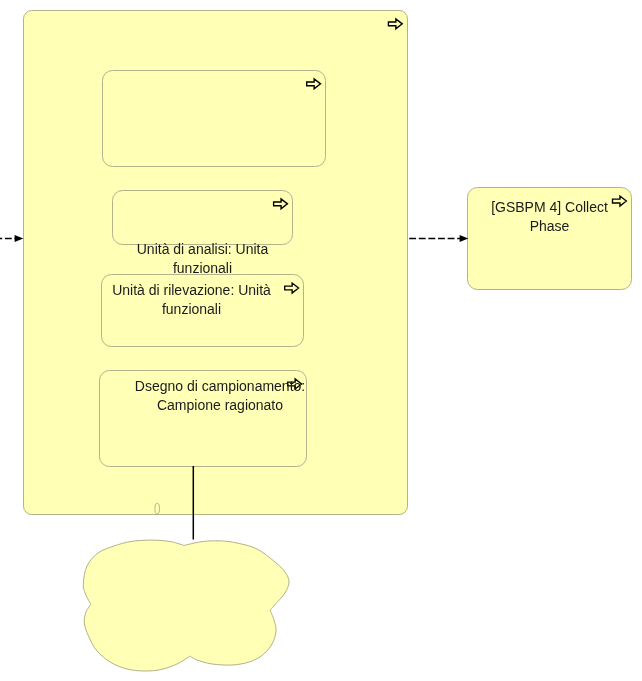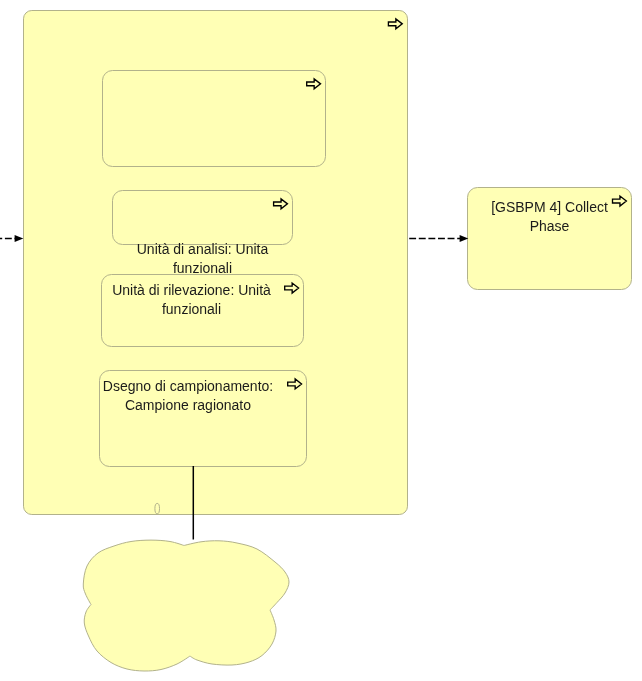--- a/index.html
+++ b/index.html
@@ -51,15 +51,15 @@
     <use href="#parrow" x="387.7" y="18.1"></use>
     <use href="#parrow" x="306.0" y="78.1"></use>
     <use href="#parrow" x="272.9" y="198.1"></use>
     <use href="#parrow" x="284.0" y="282.3"></use>
     <use href="#parrow" x="287.0" y="378.2"></use>
     <use href="#parrow" x="611.8" y="195.3"></use>
   </svg>
 
   <div class="node-label" style="left:118px;top:196.8px;width:169px;margin-top:43px;">Unità di analisi: Unita funzionali</div>
   <div class="node-label" style="left:96px;top:280.8px;width:191px;">Unità di rilevazione: Unità funzionali</div>
-  <div class="node-label" style="left:90px;top:376.8px;width:196px;text-align:center;">Dsegno di campionamento: Campione ragionato</div>
+  <div class="node-label" style="left:122px;top:376.8px;width:196px;text-align:center;">Dsegno di campionamento: Campione ragionato</div>
   <div class="node-label" style="left:473px;top:198px;width:153px;">[GSBPM 4] Collect Phase</div>
 </div>
 
 </body></html>

